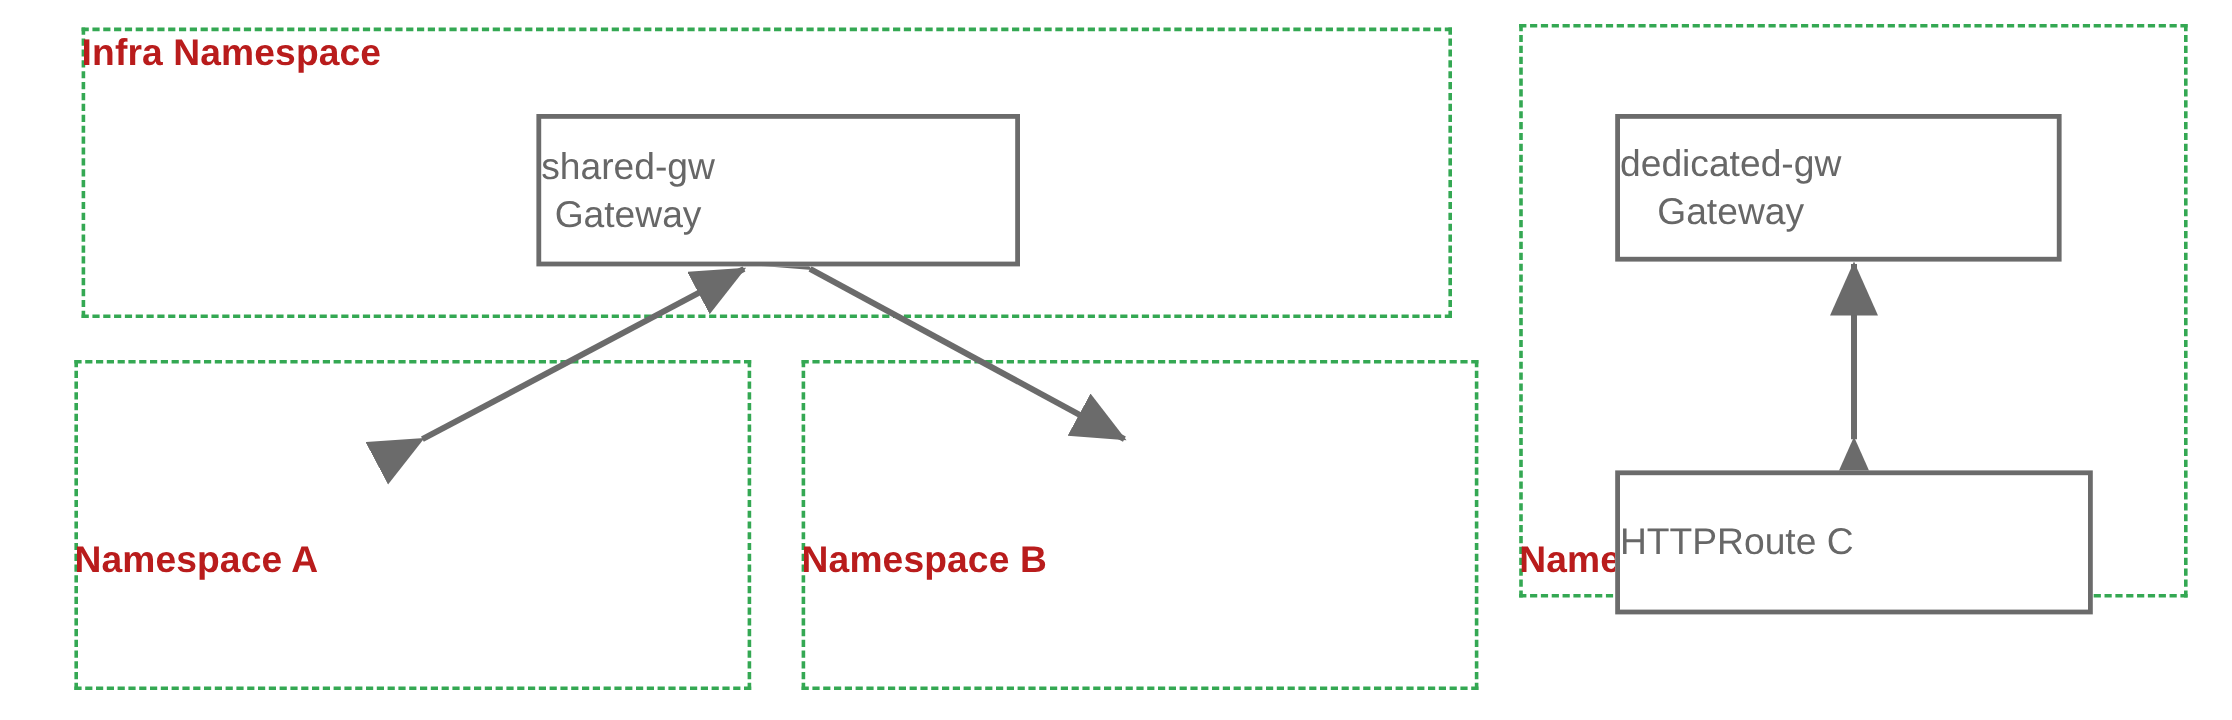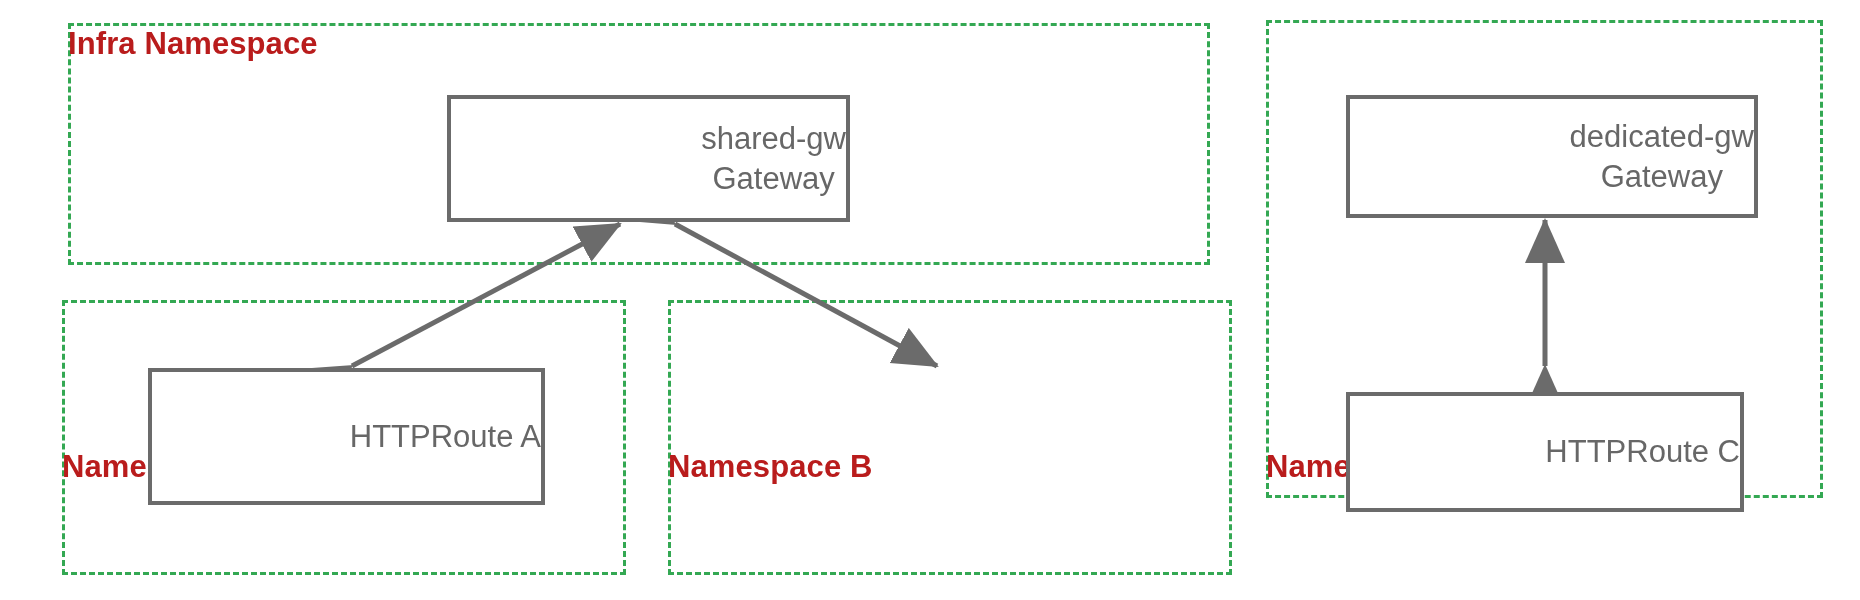--- a/index.html
+++ b/index.html
@@ -30,21 +30,21 @@
     white-space: nowrap;
     line-height: 1;
   }
   .node-box {
     position: absolute;
     border: 4px solid #6b6b6b;
     box-sizing: border-box;
     background: #ffffff;
     display: flex;
     align-items: center;
-    justify-content: flex-end;
+    justify-content: flex-start;
     text-align: center;
     color: #676767;
     font-size: 31px;
     line-height: 1.28;
     font-weight: normal;
   }
   .node-box .nb-text {
     display: block;
     white-space: pre-line;
   }
@@ -98,27 +98,24 @@
       <line x1="1545" y1="366" x2="1545" y2="220" stroke="#6b6b6b" stroke-width="5" marker-start="url(#ah)" marker-end="url(#ah)"></line>
     </g>
   </svg>
 
 
   <div class="node-box" style="left:447px; top:95px; width:403px; height:127px;">
     <span class="nb-text">shared-gw
 Gateway</span>
   </div>
 
-  <div class="node-box" style="left:1346px; top:95px; width:412px; height:123px;padding-left:24px;">
+  <div class="node-box" style="left:1346px; top:95px; width:372px; height:123px;">
     <span class="nb-text">dedicated-gw
 Gateway</span>
   </div>
 
-  <div class="node-box" style="left:148px; top:368px; width:397px; height:137px;">
-    <span class="nb-text">HTTPRoute A</span>
-  </div>
 
 
   <div class="node-box" style="left:1346px; top:368px; width:398px; height:120px;margin-top:24px;">
     <span class="nb-text">HTTPRoute C</span>
   </div>
 
 </div>
 
 </body></html>

